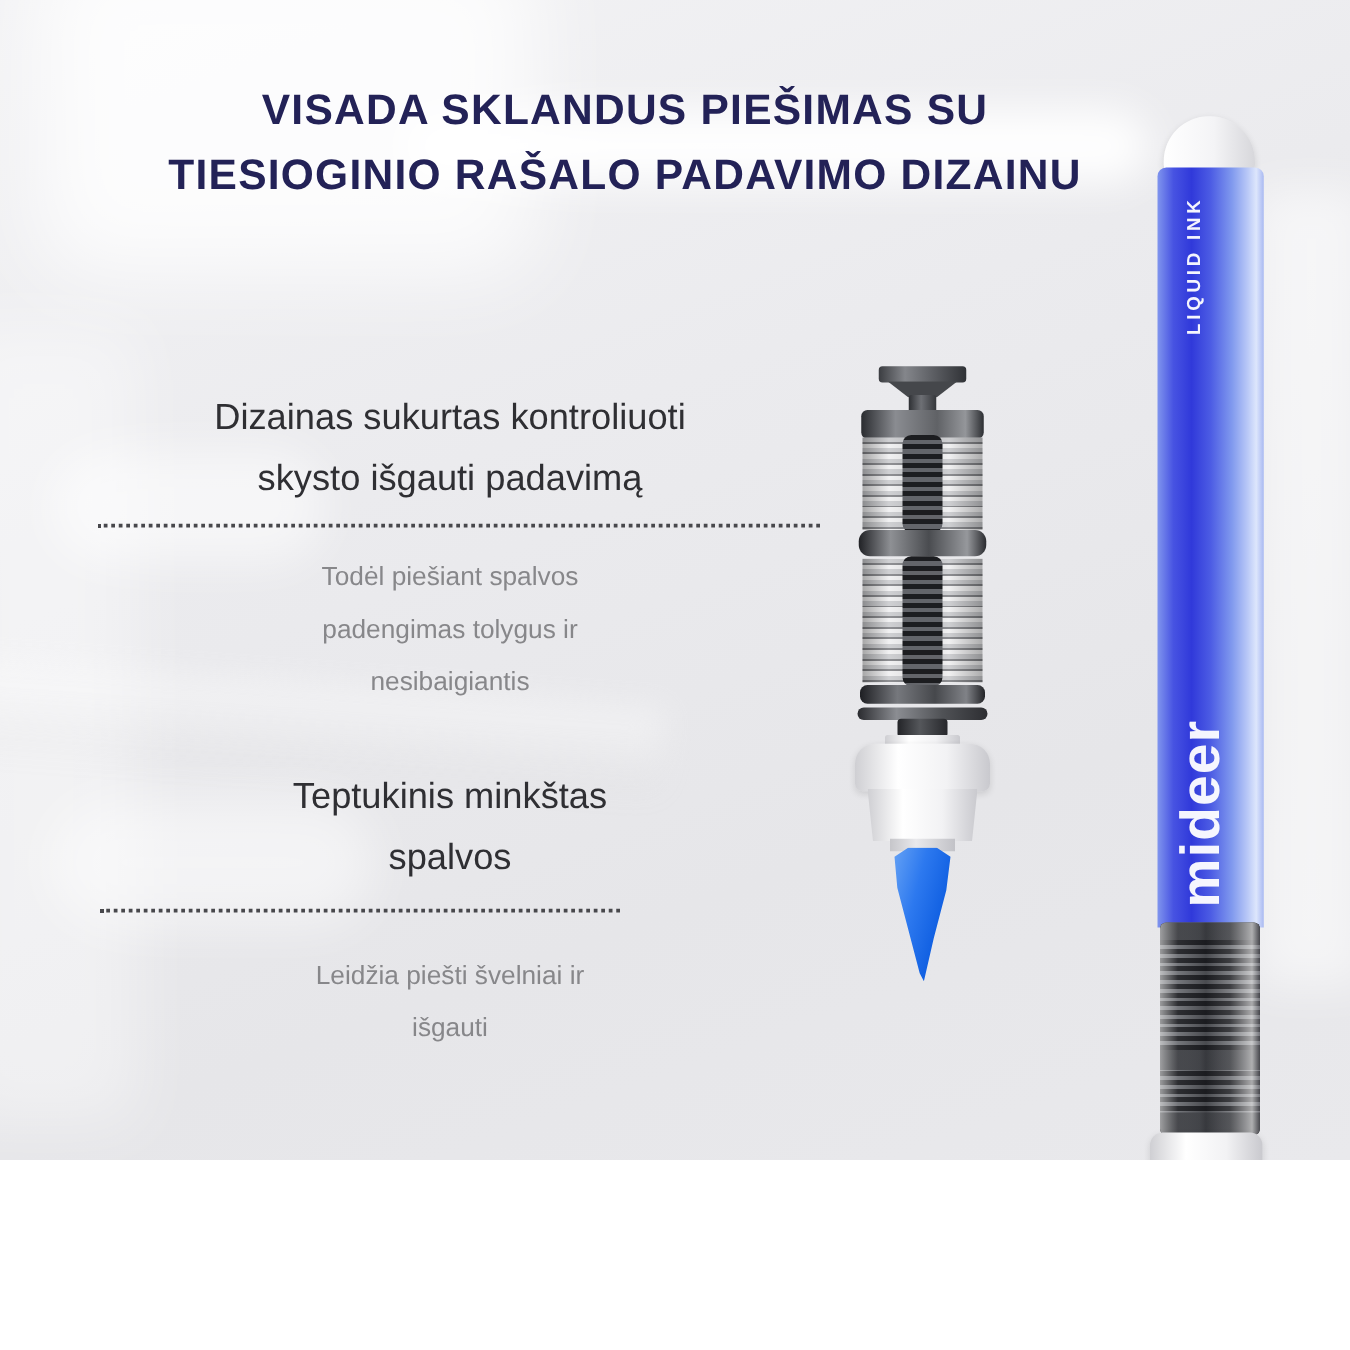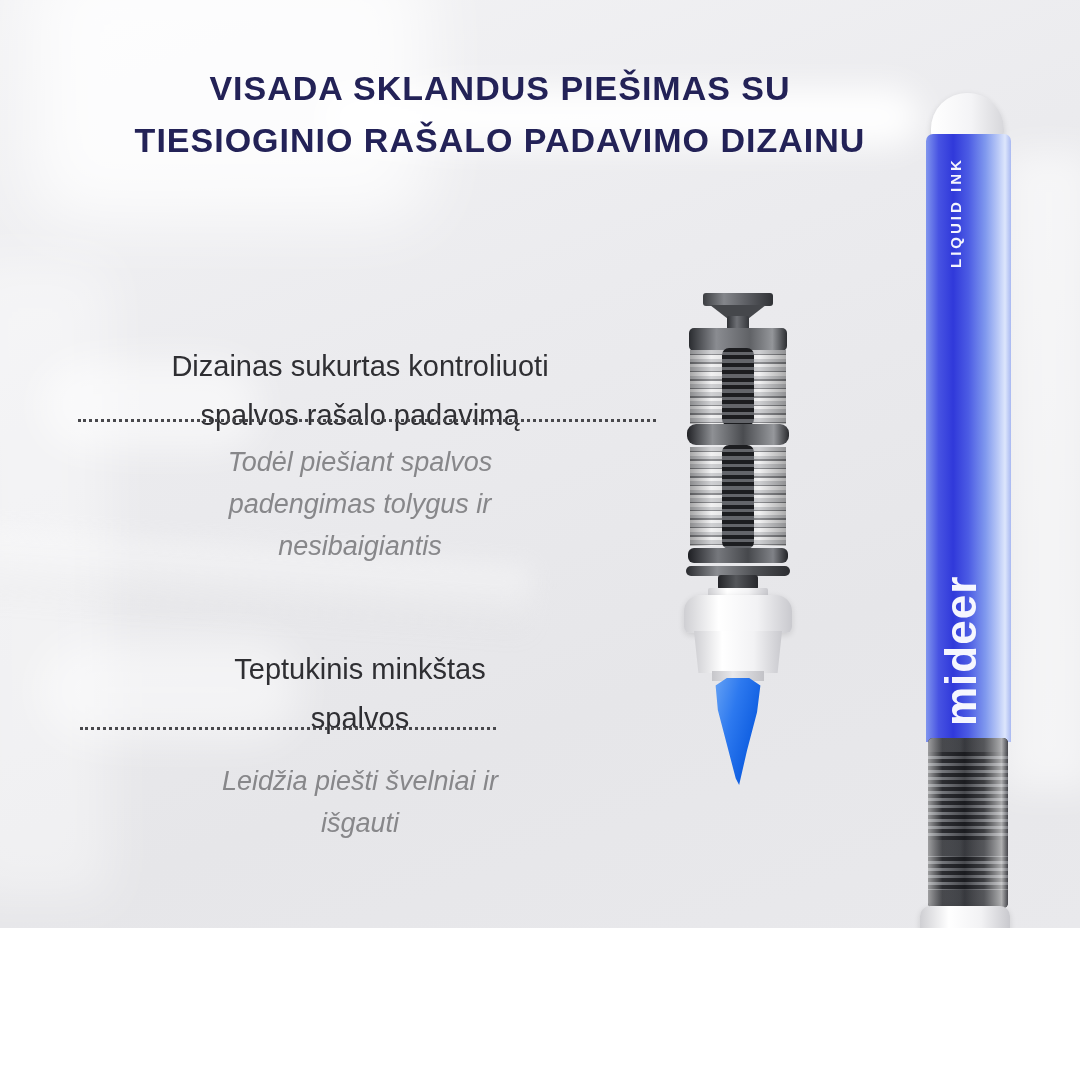--- a/index.html
+++ b/index.html
@@ -20,22 +20,22 @@
   .bg-blob2{left:40px;top:640px;width:260px;height:100px;background:rgba(255,255,255,.5);filter:blur(20px);border-radius:50px;}
 
   
   .headline{
     position:absolute;left:0;top:62px;width:1000px;text-align:center;
     color:#232257;font-size:34px;font-weight:600;letter-spacing:1px;line-height:52px;
   }
   .headline span{display:block;}
 
   
-  .f-title{position:absolute;left:60px;width:600px;text-align:center;color:#2f2f33;font-size:29px;font-weight:500;line-height:49px;margin-top:32px;}
-  .f-desc{position:absolute;left:60px;width:600px;text-align:center;color:#87878a;font-size:27px;font-weight:500;line-height:42px;font-style:italic;}
+  .f-title{position:absolute;left:60px;width:600px;text-align:center;color:#2f2f33;font-size:29px;font-weight:500;line-height:49px;}
+  .f-desc{position:absolute;left:60px;width:600px;text-align:center;color:#87878a;font-size:21px;font-weight:500;line-height:42px;}
   .f-title1{top:310px;}
   .f-desc1{top:441px;}
   .f-title2{top:613px;}
   .f-desc2{top:760px;}
   .divider{position:absolute;border-top:3px dotted #48484c;height:0;}
   .divider1{left:78px;top:419px;width:578px;}
   .divider2{left:80px;top:727px;width:416px;}
   .reg-cap-top{left:703px;top:293px;width:70px;height:13px;border-radius:3px;background:linear-gradient(90deg,#3b3d41,#84868b 30%,#5f6166 60%,#303236);}
   .reg-cap-taper{left:710px;top:305px;width:56px;height:13px;background:#45474b;clip-path:polygon(0 0,100% 0,70% 100%,30% 100%);}
   .reg-stem{left:727px;top:316px;width:22px;height:14px;background:linear-gradient(90deg,#2e3034,#6e7075 45%,#35373b);border-radius:2px;}
@@ -97,21 +97,21 @@
   <div class="bg bg-right-panel"></div>
   <div class="bg bg-bottom"></div>
 
   <div class="headline">
     <span>VISADA SKLANDUS PIEŠIMAS SU</span>
     <span>TIESIOGINIO RAŠALO PADAVIMO DIZAINU</span>
   </div>
 
   <div class="f-title f-title1">
     <span style="display:block">Dizainas sukurtas kontroliuoti</span>
-    <span style="display:block">spalvos rašalo padavimą</span>
+    <span style="display:block">skysto išgauti padavimą</span>
   </div>
   <div class="divider divider1"></div>
   <div class="f-desc f-desc1">
     <span style="display:block">Todėl piešiant spalvos</span>
     <span style="display:block">padengimas tolygus ir</span>
     <span style="display:block">nesibaigiantis</span>
   </div>
 
   <div class="f-title f-title2">
     <span style="display:block">Teptukinis minkštas</span>

